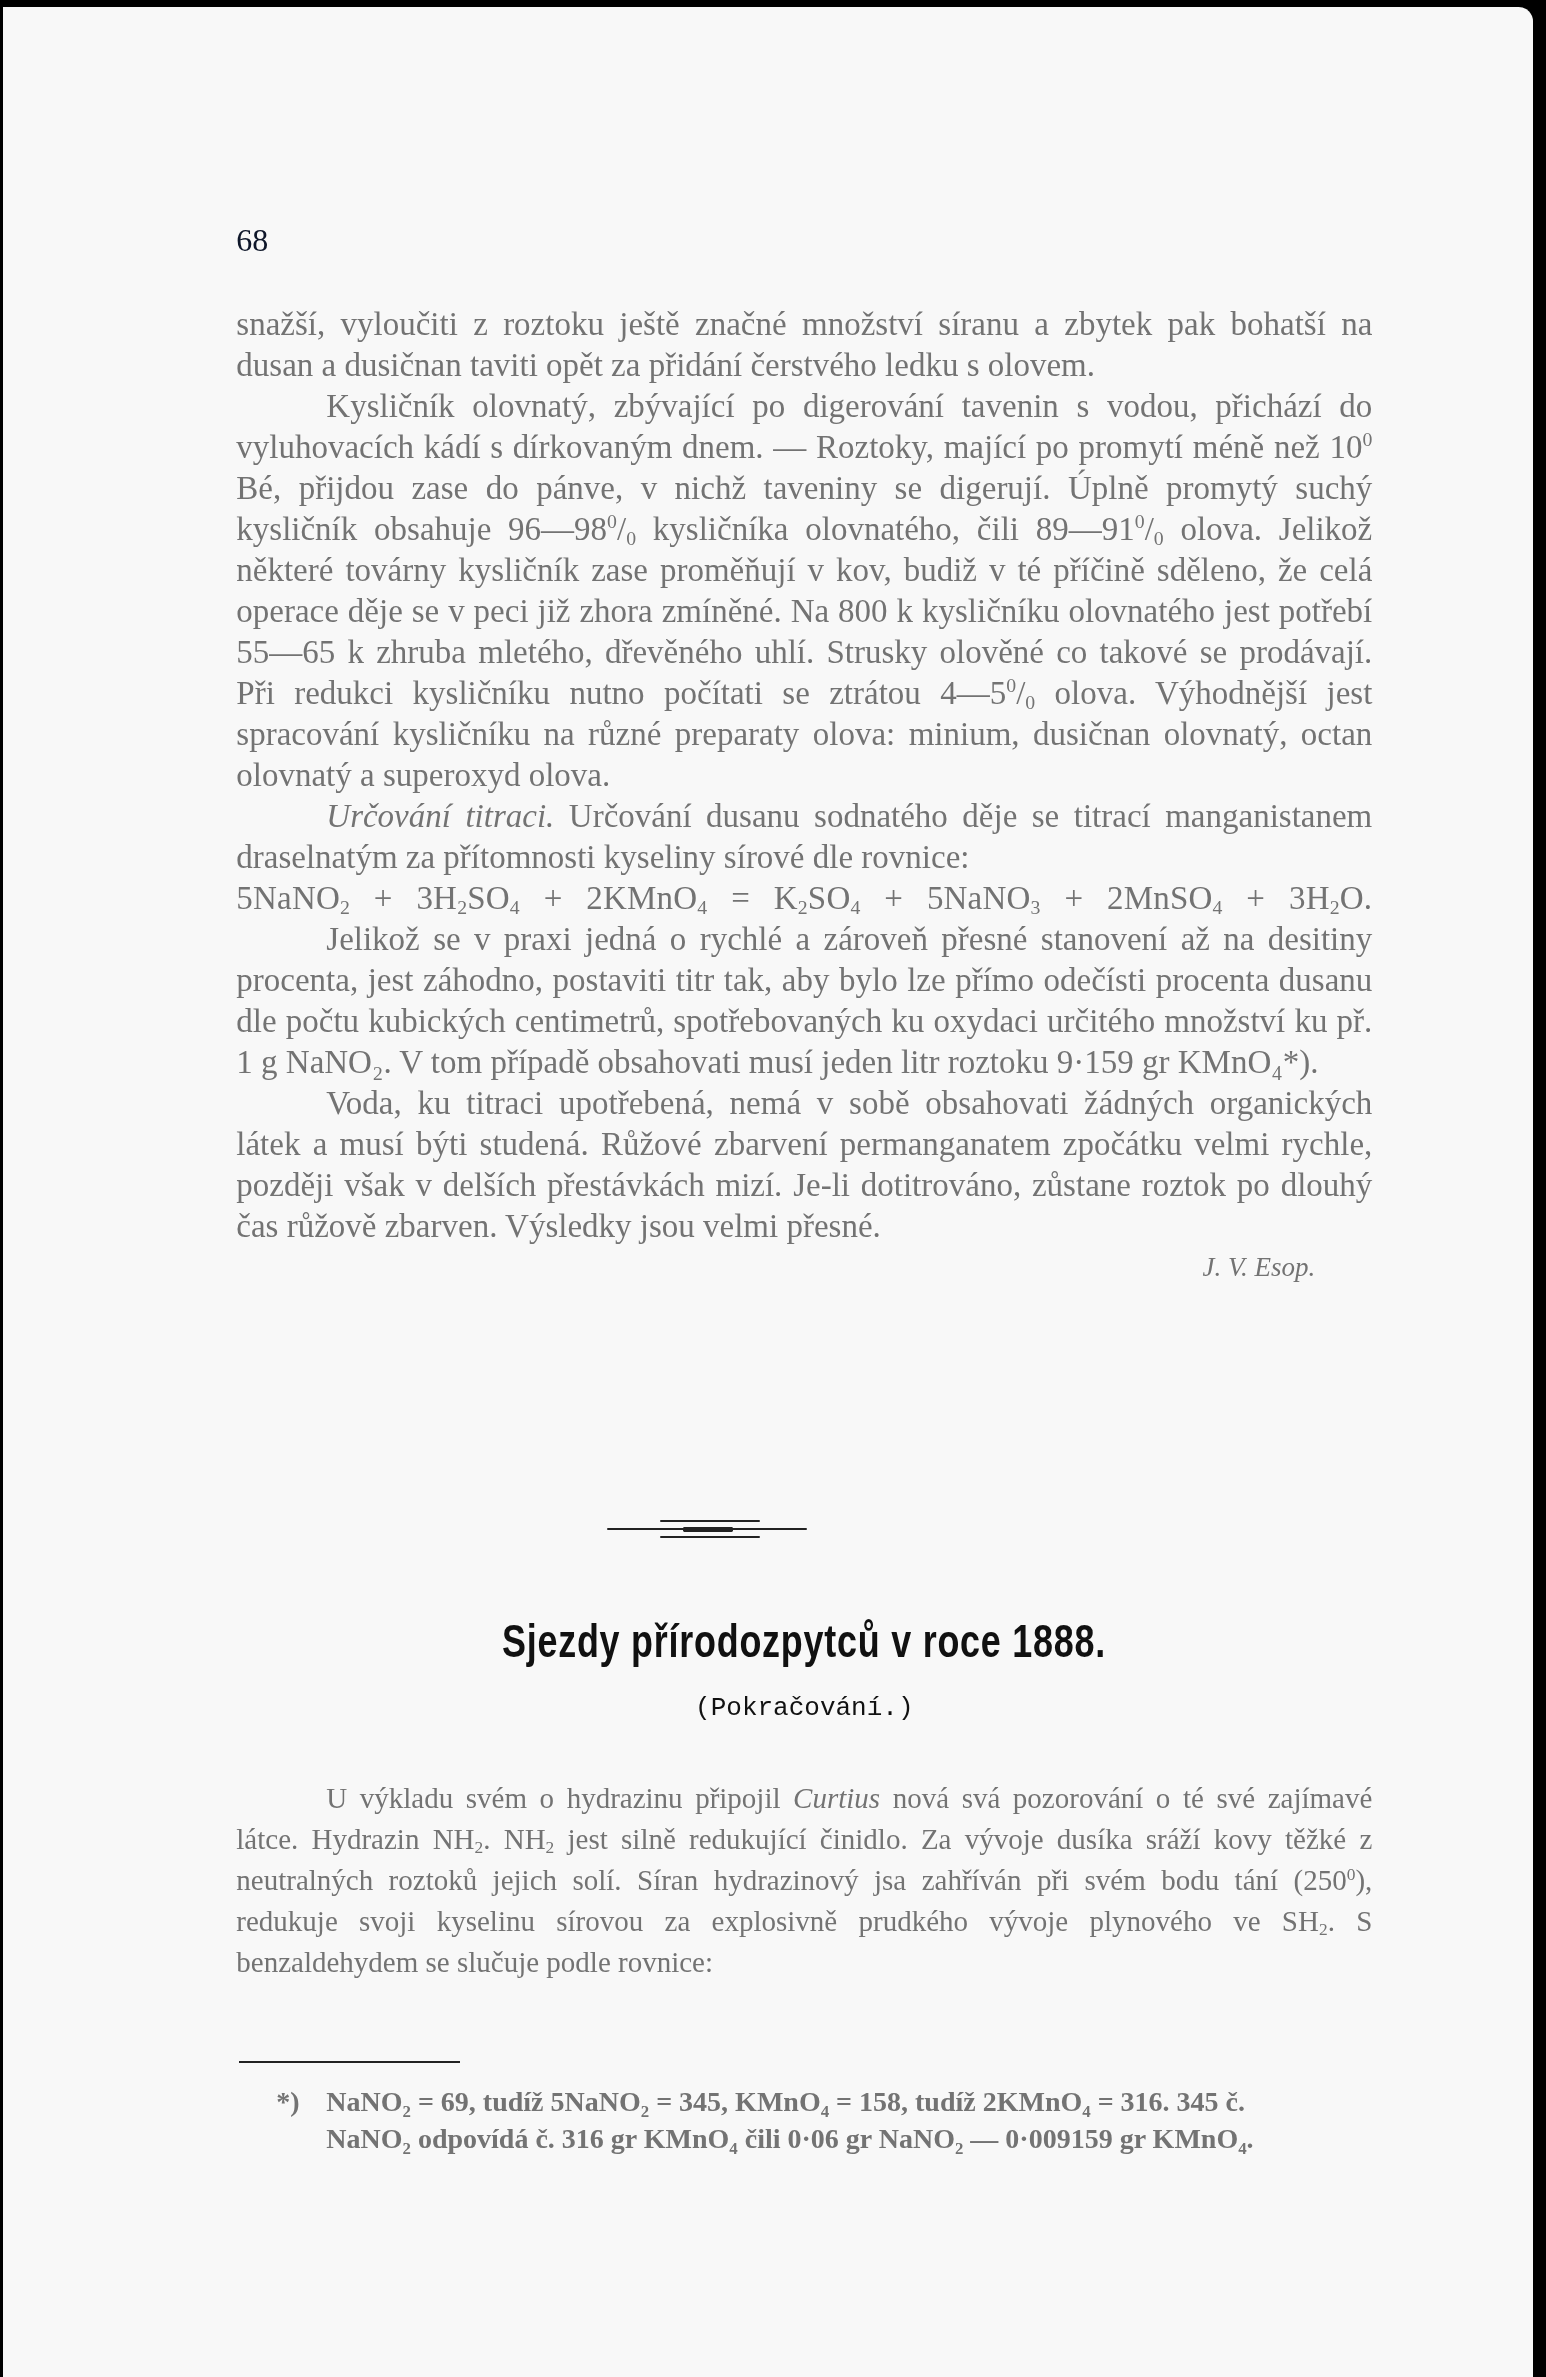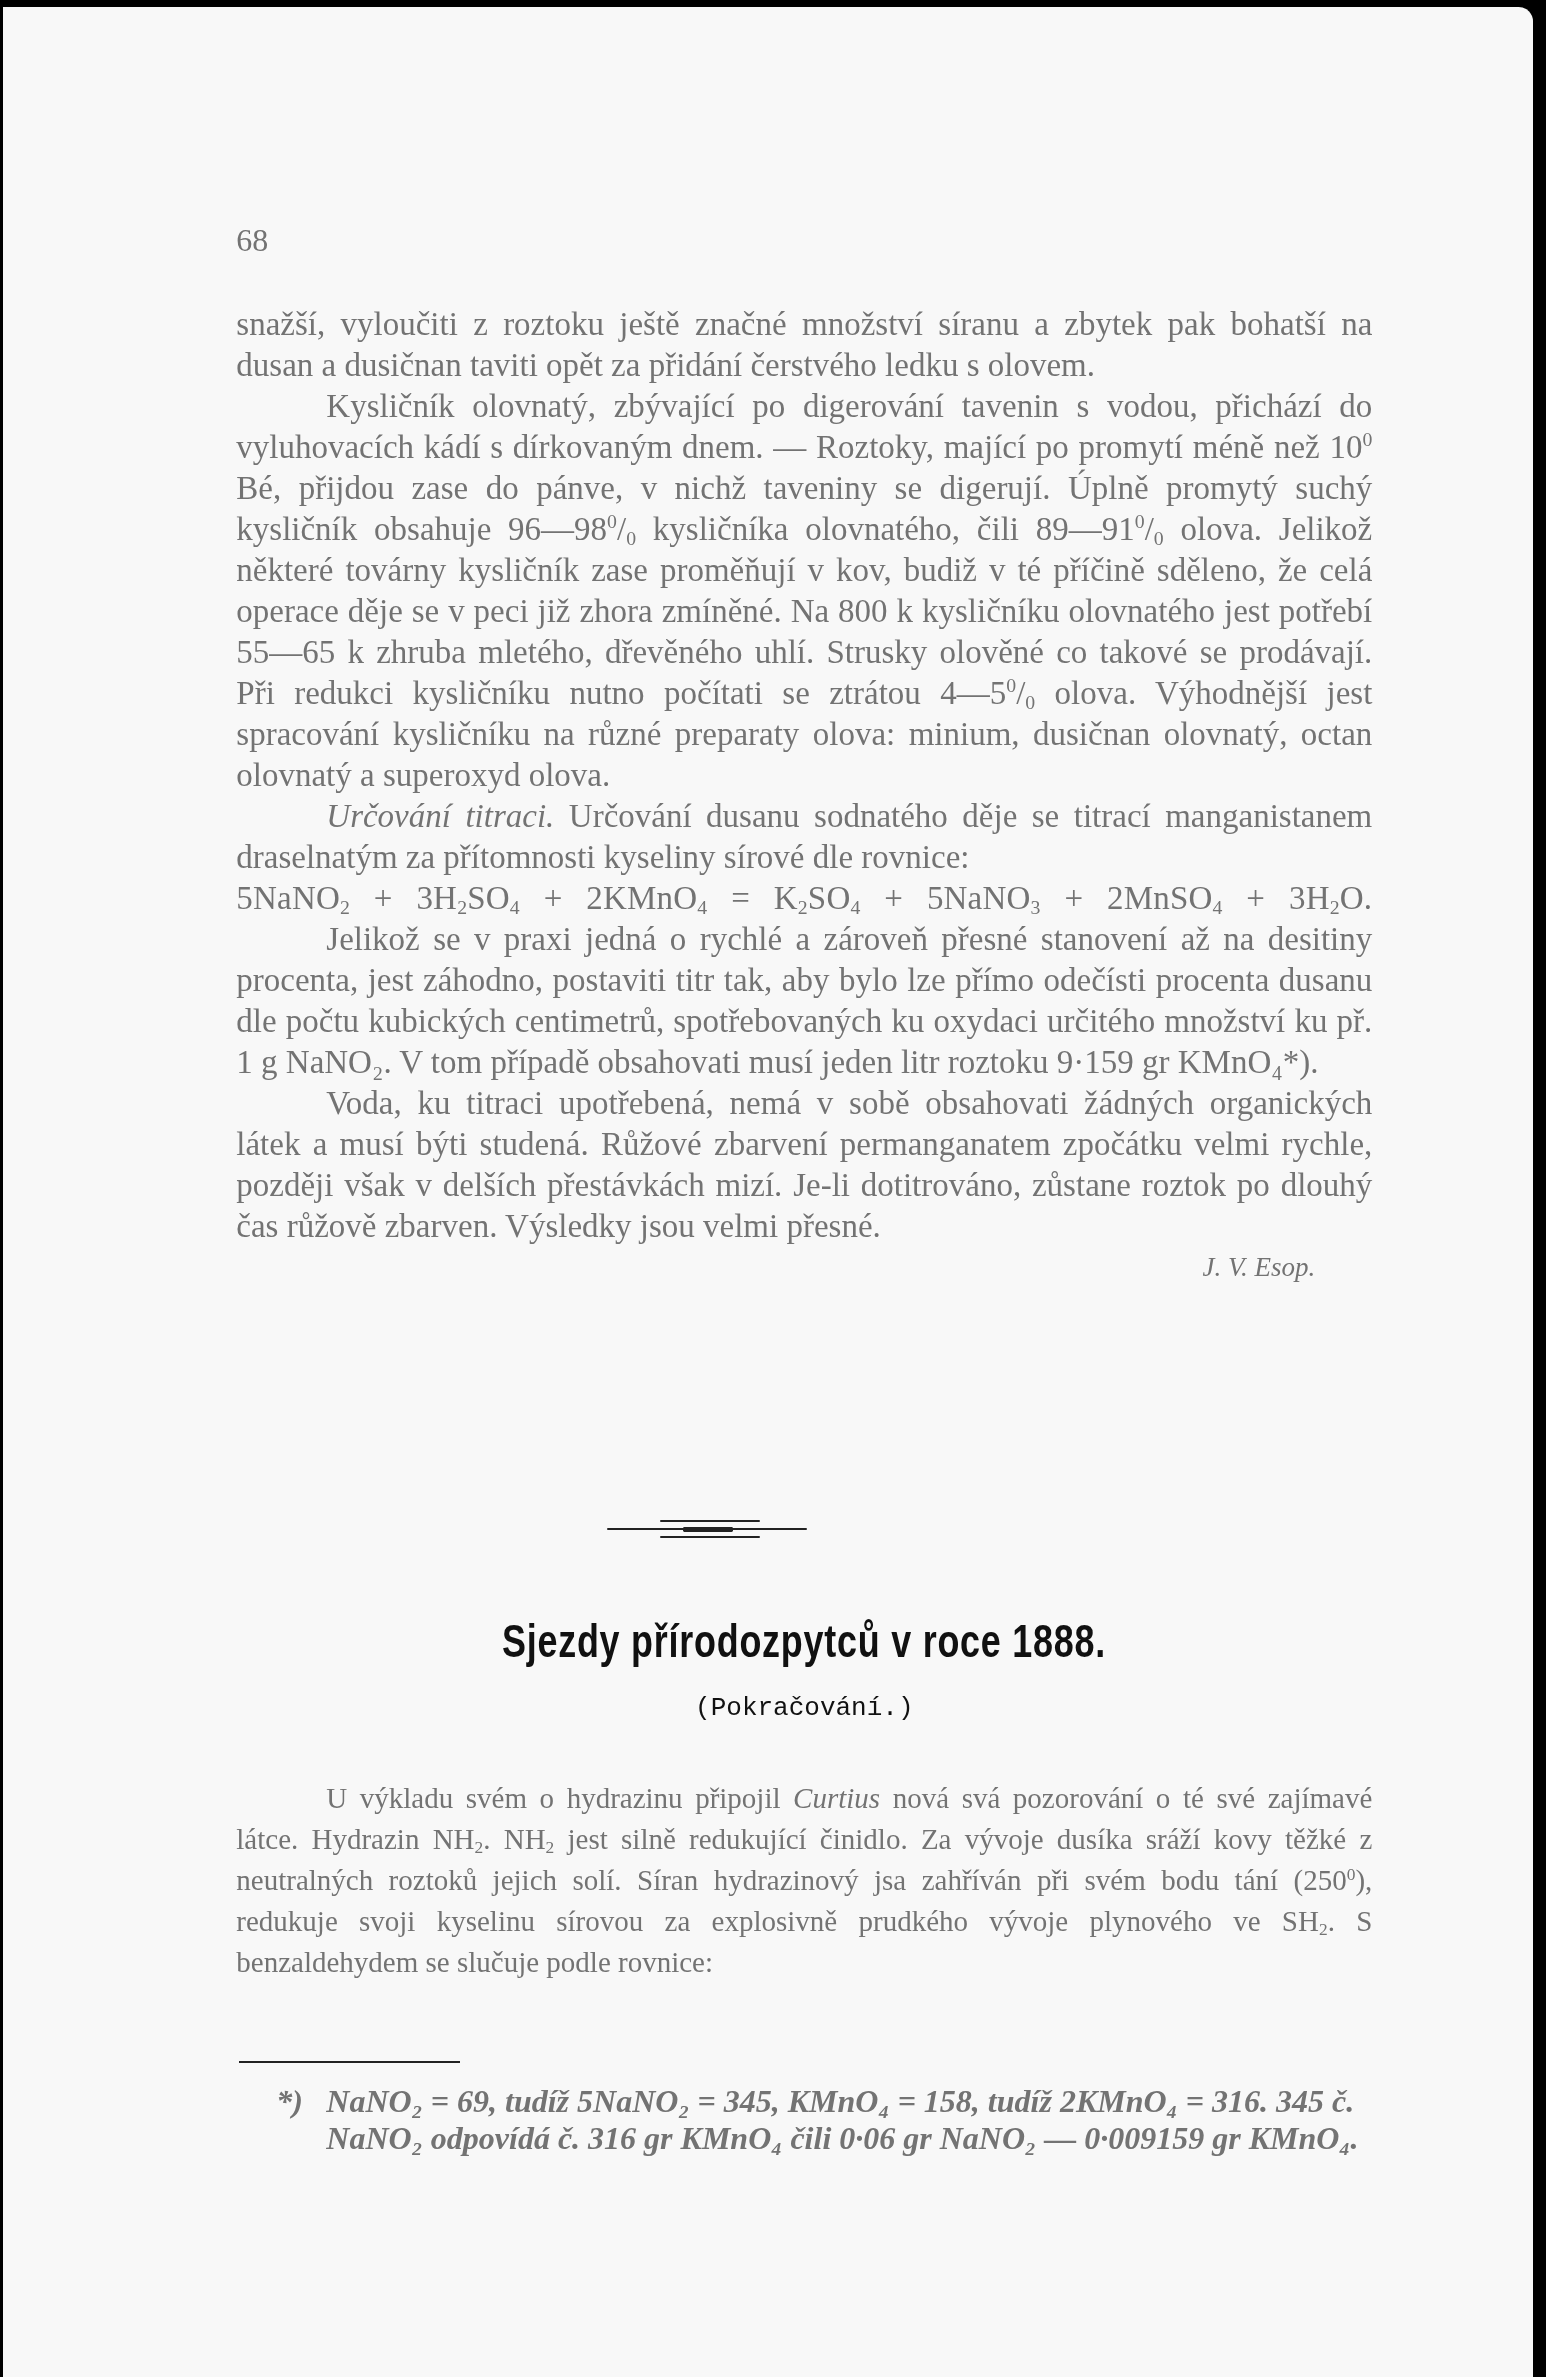--- a/index.html
+++ b/index.html
@@ -19,21 +19,21 @@
   .col {
     position: absolute;
     left: 233px;
     width: 1136px;
     font-family: "Liberation Serif", "DejaVu Serif", serif;
     color: #737373;
   }
   .page-number {
     position: absolute; left: 233px; top: 215px;
     font-family: "Liberation Serif", serif;
-    font-size: 32px; color: #737373;
+    font-size: 32px; color: #0f172a;
   }
   .body-text {
     top: 297px;
     font-size: 33px;
     line-height: 41px;
     text-align: justify;
     hyphens: manual;
   }
   .body-text p { margin: 0; }
   .indent { text-indent: 90px; }
@@ -77,25 +77,24 @@
     font-size: 29px;
     line-height: 41px;
     text-align: justify;
   }
   .body-text-2 p { margin: 0; }
   .footnote-rule {
     position: absolute; left: 236px; top: 2054px; width: 221px; height: 2.4px; background: #222;
   }
   .footnotes {
     top: 2076px;
-    font-size: 32px;
+    font-size: 28px;
     line-height: 37px;
     font-weight: bold;
     text-align: justify;
-    font-style: italic;
   }
   .footnotes p { margin: 0; }
   .fn-first { text-indent: -50px; padding-left: 90px; }
   .fn-cont { padding-left: 90px; }
   .fn-mark { display: inline-block; width: 50px; text-indent: 0; }
 </style>
 </head>
 <body>
 
 <div class="page">

